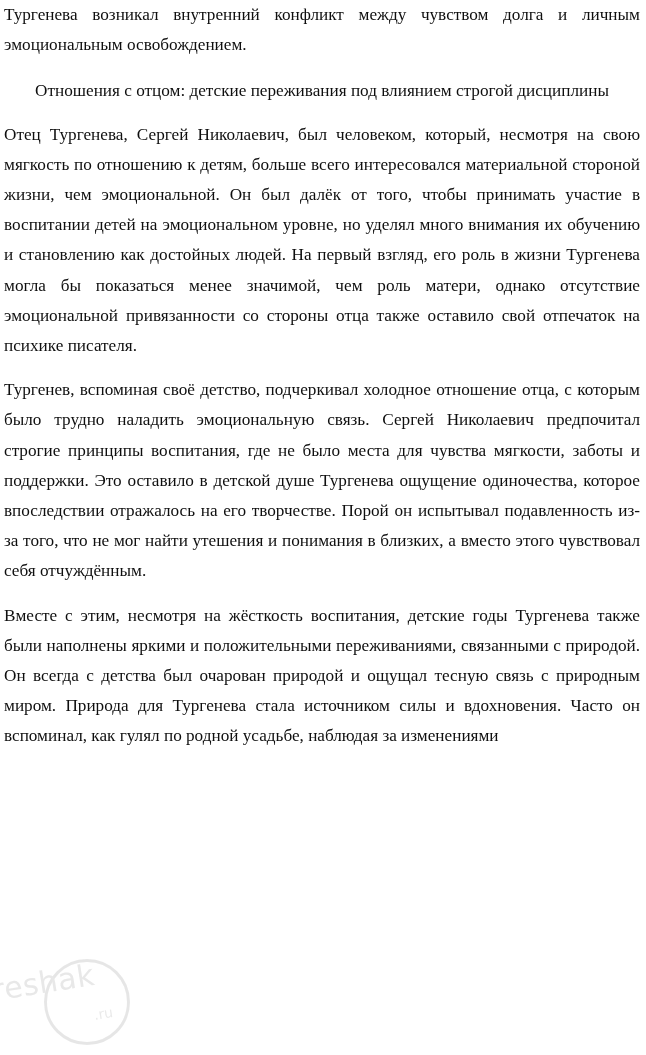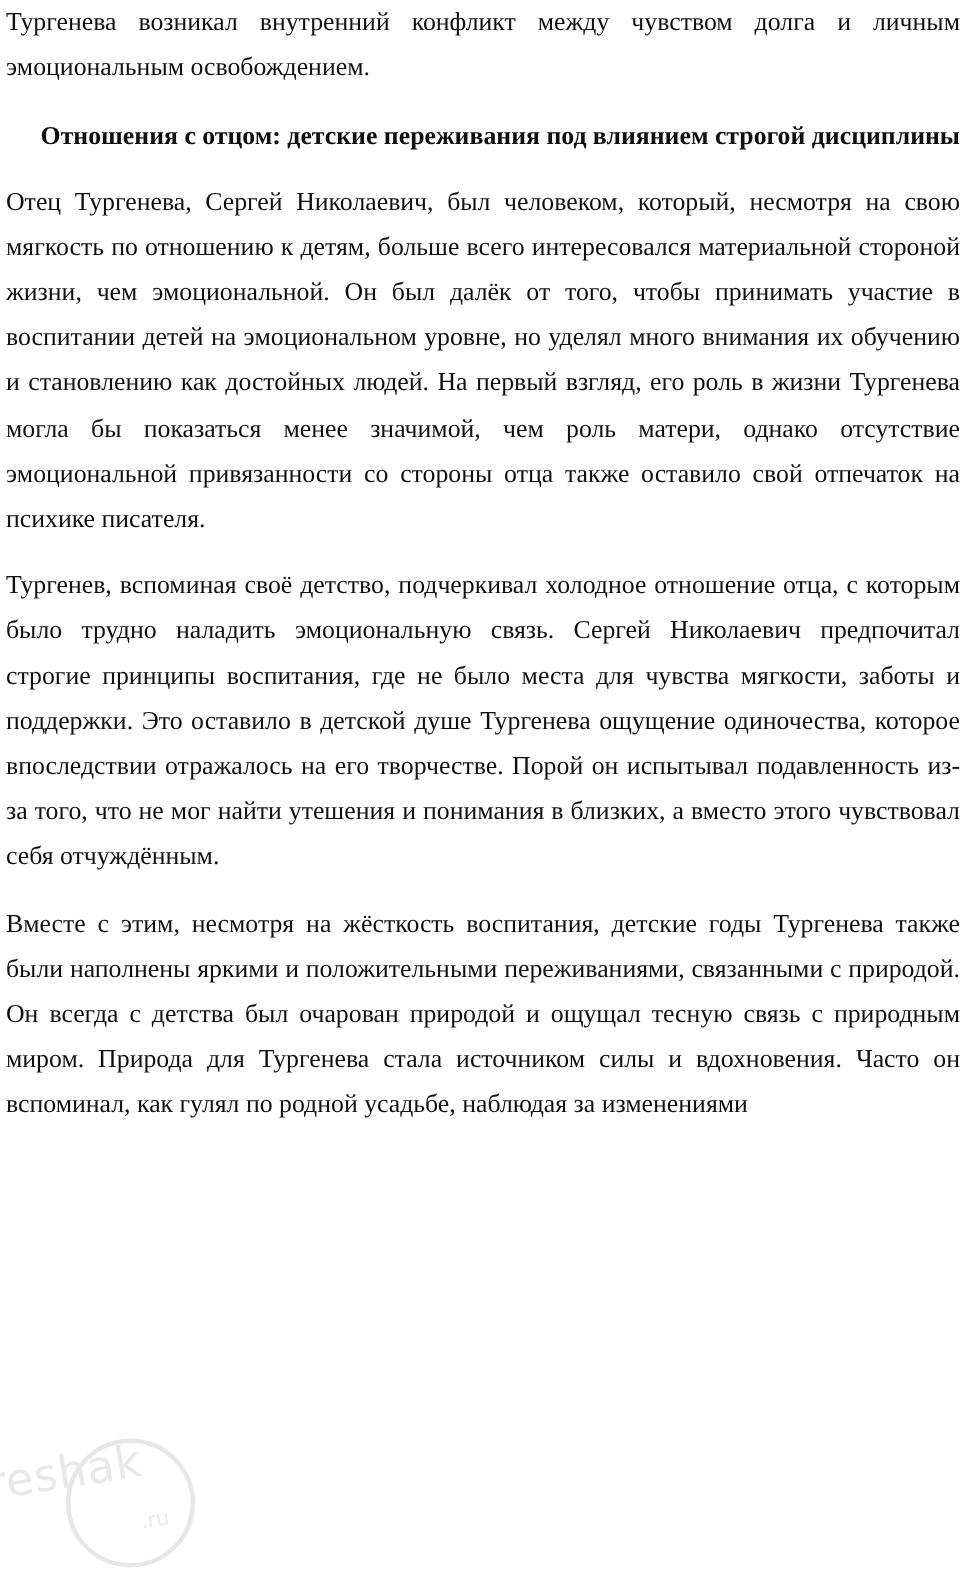--- a/index.html
+++ b/index.html
@@ -30,22 +30,22 @@
     text-justify: inter-word;
     hyphens: none;
   }
   p.body-text.first {
     margin-top: 0;
   }
   h2.heading {
     margin: 16px 0 13px 0;
     font-size: 17.2px;
     line-height: 30.2px;
-    font-weight: bold;
-    text-align: right;
+    font-weight: normal;
+    text-align: center;
   }
   
   .watermark {
     position: absolute;
     left: -14px;
     bottom: -10px;
     width: 210px;
     height: 150px;
     pointer-events: none;
     opacity: 0.5;

